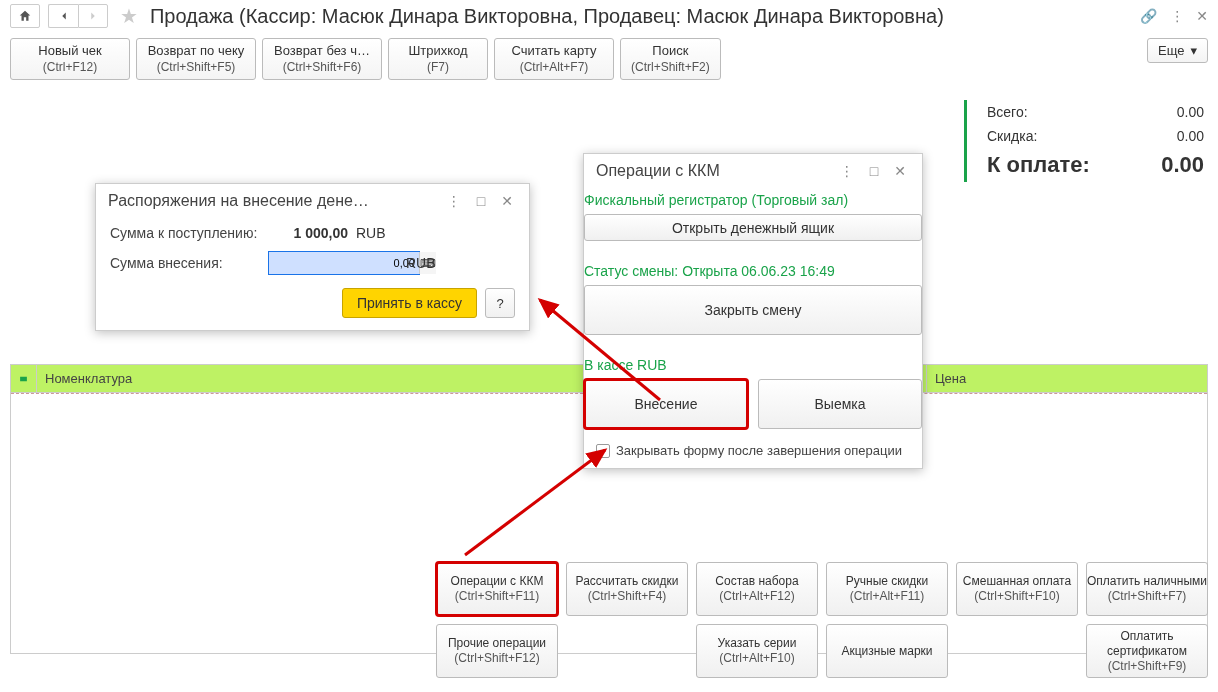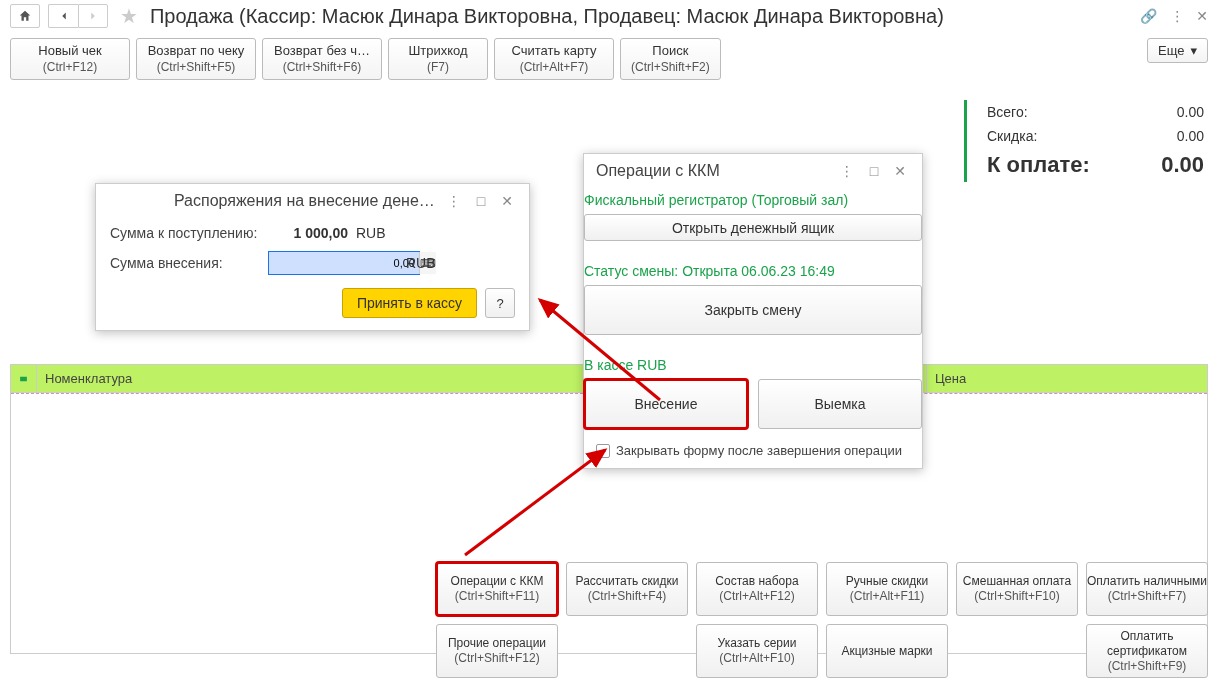--- a/index.html
+++ b/index.html
@@ -181,21 +181,21 @@
   .half.disabled{color:#aaa;}
   .half.highlight{outline:3px solid #d40000;outline-offset:-2px;}
   .chk-row{display:flex;align-items:center;gap:6px;padding:10px 12px 0;font-size:13px;color:#444;}
   .chk{width:14px;height:14px;border:1px solid #999;border-radius:2px;}
   
   .popup-deposit{
     left:95px; top:183px;
     width:435px;
     padding:0 0 12px;
   }
-  .popup-deposit .popup-title{font-size:16px;text-align:right;}
+  .popup-deposit .popup-title{font-size:16px;}
   .dep-body{padding:0 14px;}
   .dep-row{display:flex;align-items:center;height:30px;gap:8px;}
   .dep-row label{width:150px;font-size:14px;color:#444;}
   .dep-row .val{width:80px;text-align:right;font-weight:bold;font-size:14px;}
   .dep-row .cur{font-size:14px;}
   .dep-input-wrap{
     display:flex;border:1px solid #d6a400;width:130px;height:24px;
   }
   .dep-input{
     flex:1;border:none;text-align:right;padding:0 4px;font-size:11px;

